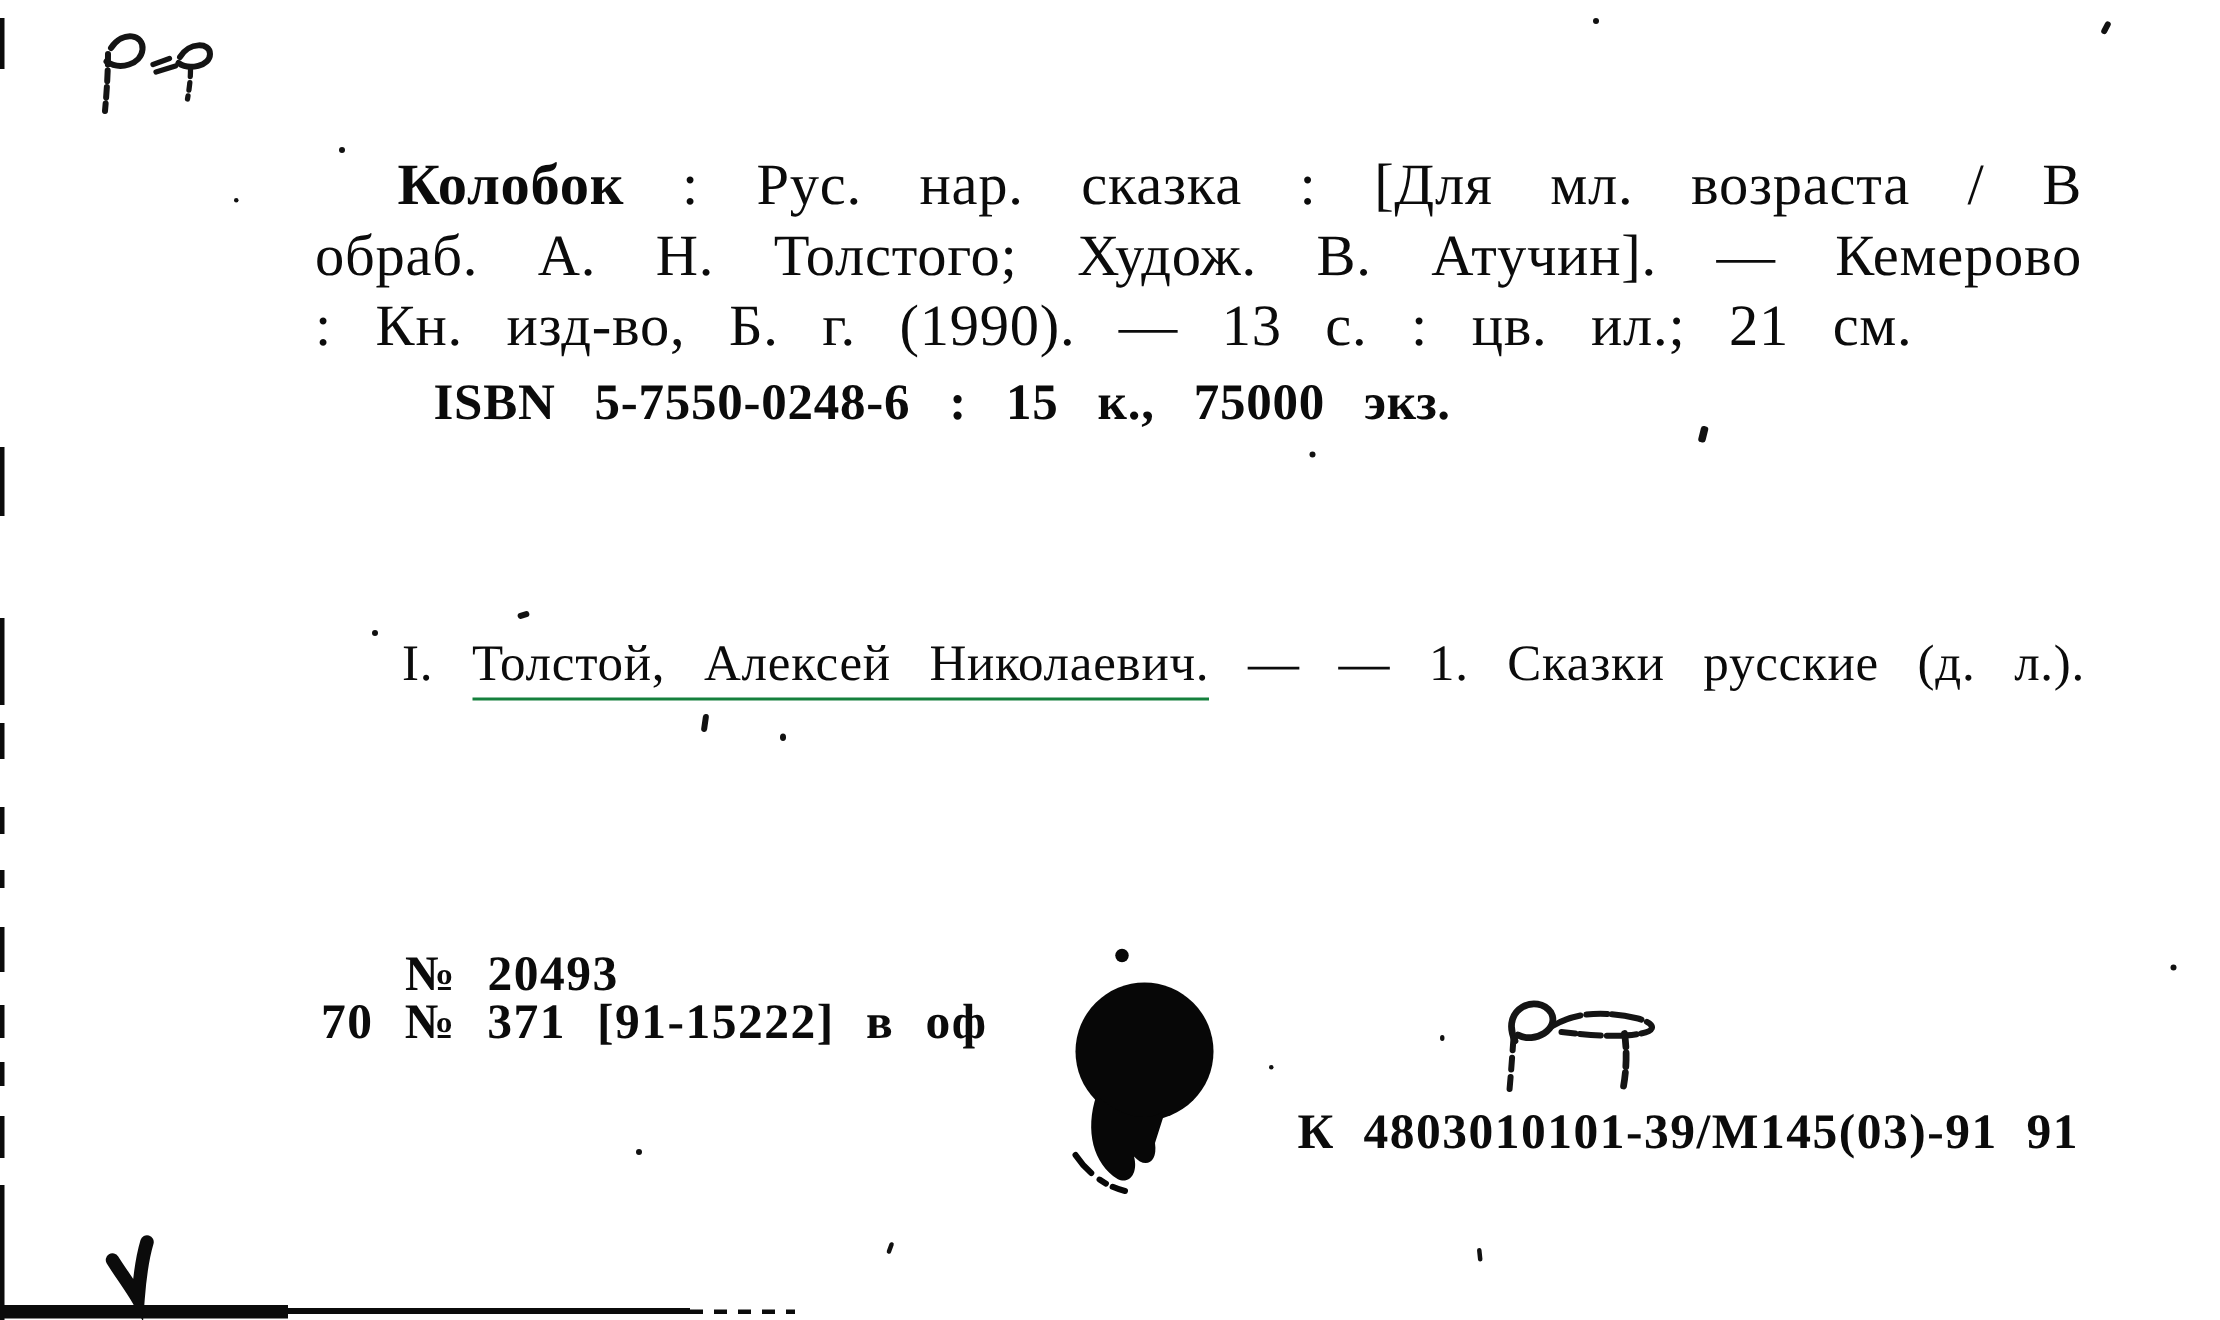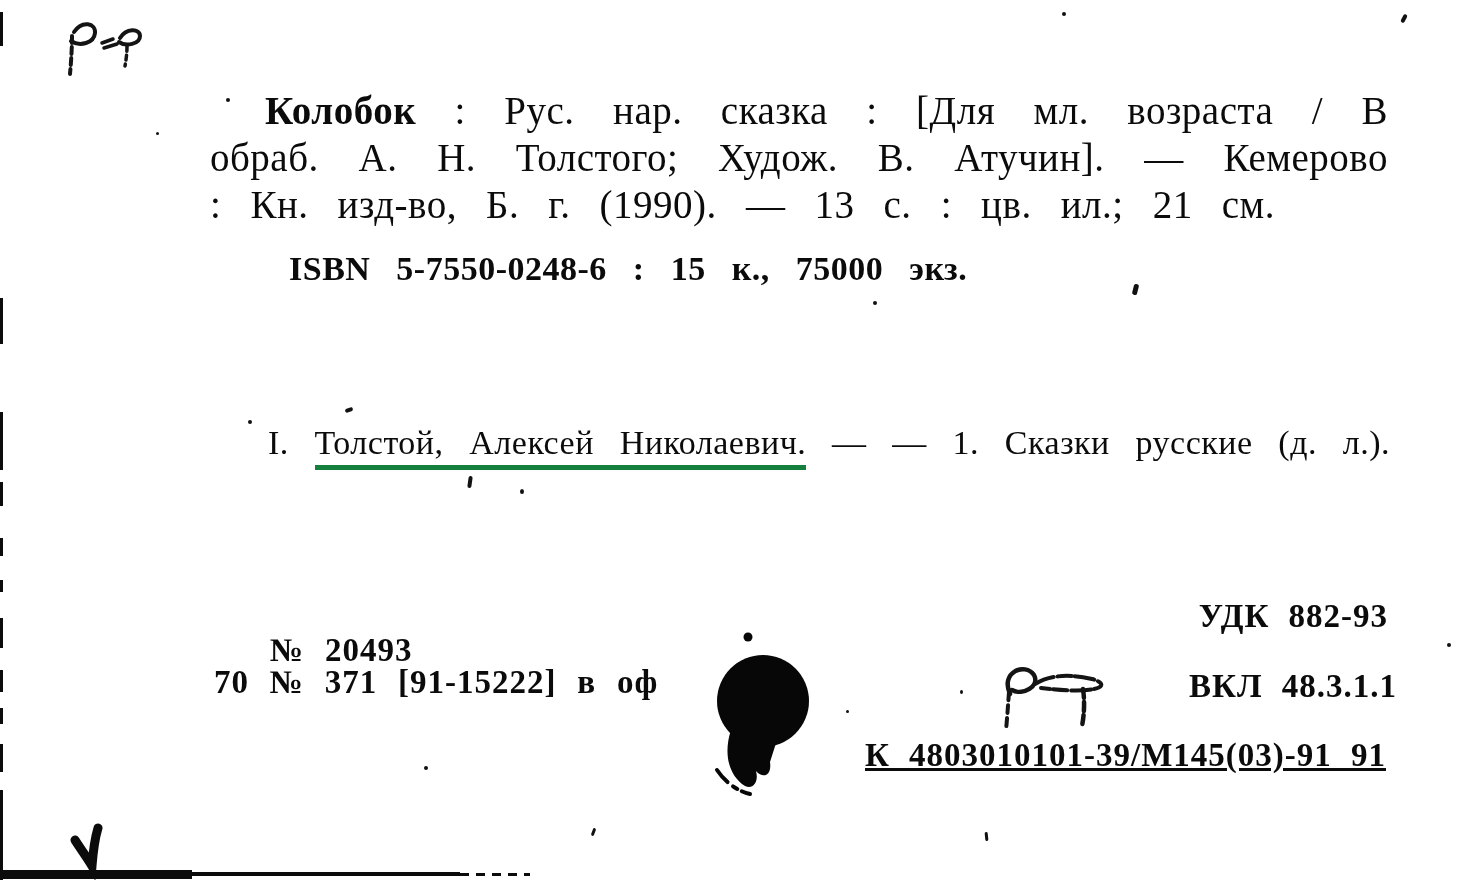--- a/index.html
+++ b/index.html
@@ -6,50 +6,50 @@
   .page{
     position:relative;
     width:1480px;height:880px;
     background:#ffffff;
     overflow:hidden;
     font-family:"Liberation Serif","DejaVu Serif",serif;
     color:#0b0b0b;
   }
   
   .desc{
-    position:absolute;left:210px;top:87px;width:1178px;
+    position:absolute;left:210px;top:100px;width:1178px;
     font-size:39px;line-height:47px;letter-spacing:.5px;
     word-spacing:.25em;
   }
   .desc .jline{text-align:justify;text-align-last:justify;height:47px;white-space:nowrap;}
   .desc .l1{padding-left:55px;width:1123px;}
   .desc .l2{width:1178px;}
   .desc .l3{width:1065px;}
   .bold{font-weight:700;}
   .isbn{
     position:absolute;left:289px;top:250px;
     font-size:34px;letter-spacing:.5px;word-spacing:.5em;font-weight:600;
   }
   
   .tracing{
     position:absolute;left:268px;top:424px;width:1122px;
     font-size:34px;letter-spacing:.5px;
     text-align:justify;text-align-last:justify;white-space:nowrap;
   }
-  .tracing .underlined{border-bottom:5px solid #15803d;padding-bottom:4px;}
+  .tracing .underlined{border-bottom:2px solid #15803d;padding-bottom:4px;}
   
   .acc{position:absolute;font-size:33px;font-weight:700;letter-spacing:1px;word-spacing:.35em;white-space:nowrap;}
   .acc1{left:270px;top:632px;}
   .acc2{left:214px;top:664px;}
   .acc3{left:266px;top:700px;}
   
   .cls{position:absolute;font-size:33px;font-weight:700;letter-spacing:1px;word-spacing:.3em;white-space:nowrap;}
   .udc{top:598px;right:92px;}
   .vkl{top:668px;right:83px;}
-  .kno{top:737px;right:94px;text-decoration:underline;}
+  .kno{top:737px;right:94px;}
   
   .edge-seg{position:absolute;left:0;width:3px;background:#0b0b0b;}
   .bottom-bar-thick{position:absolute;left:0;top:870px;width:192px;height:9px;background:#0b0b0b;}
   .bottom-bar-thin{position:absolute;left:192px;top:872px;width:268px;height:4px;background:#0b0b0b;}
   .bottom-bar-dash{position:absolute;left:460px;top:873px;width:70px;height:3px;
     background:repeating-linear-gradient(90deg,#0b0b0b 0 9px,transparent 9px 16px);}
   .speck{position:absolute;background:#111;border-radius:50%;}
   .tick{position:absolute;background:#111;border-radius:2px;}
   svg{position:absolute;overflow:visible;}
 </style>
@@ -86,22 +86,20 @@
     <path d="M14,142 C22,154 34,163 47,166" stroke="#070707" stroke-width="4" fill="none" stroke-linecap="round" stroke-dasharray="16 7 5 5"></path>
   </svg>
 
   <svg style="left:983px;top:660px;" width="135" height="82" viewBox="0 0 135 82" fill="none" stroke="#141414" stroke-linecap="round">
     <path d="M27,34 C17,12 42,2 51,15 C57,26 40,36 29,30" stroke-width="4.5"></path>
     <path d="M26,32 C25,46 24,60 23,70" stroke-width="4" stroke-dasharray="8 5"></path>
     <path d="M52,24 C70,13 92,15 109,19 C120,22 122,27 111,29 C97,32 76,30 58,28" stroke-width="4" stroke-dasharray="20 4 14 3"></path>
     <path d="M100,29 C102,42 101,56 99,66" stroke-width="4.5" stroke-dasharray="9 4"></path>
   </svg>
 
-  <div class="cls udc">УДК 882-93</div>
-  <div class="cls vkl">ВКЛ 48.3.1.1</div>
   <div class="cls kno">К 4803010101-39/М145(03)-91 91</div>
 
   <svg style="left:66px;top:820px;" width="50" height="58" viewBox="0 0 50 58" fill="none" stroke="#0b0b0b" stroke-linecap="round">
     <path d="M9,20 C14,28 22,39 26,46 C27,33 29,18 32,8" stroke-width="9"></path>
   </svg>
 
   <div class="edge-seg" style="top:12px;height:34px;"></div>
   <div class="edge-seg" style="top:298px;height:46px;"></div>
   <div class="edge-seg" style="top:412px;height:58px;"></div>
   <div class="edge-seg" style="top:482px;height:24px;"></div>

